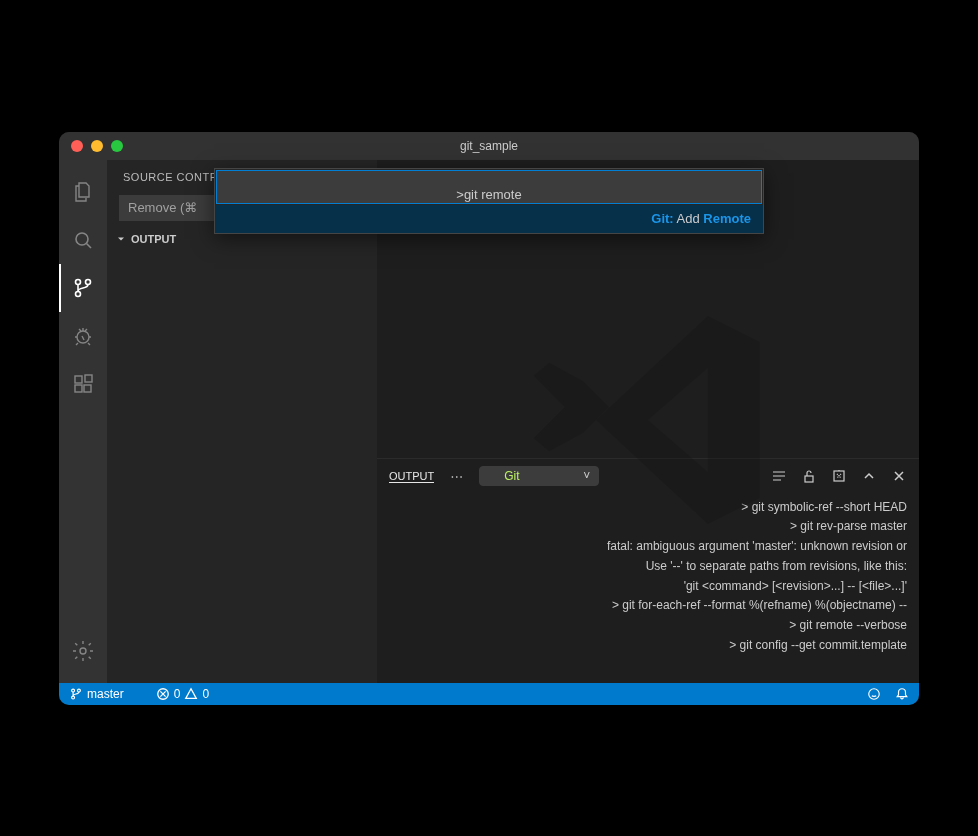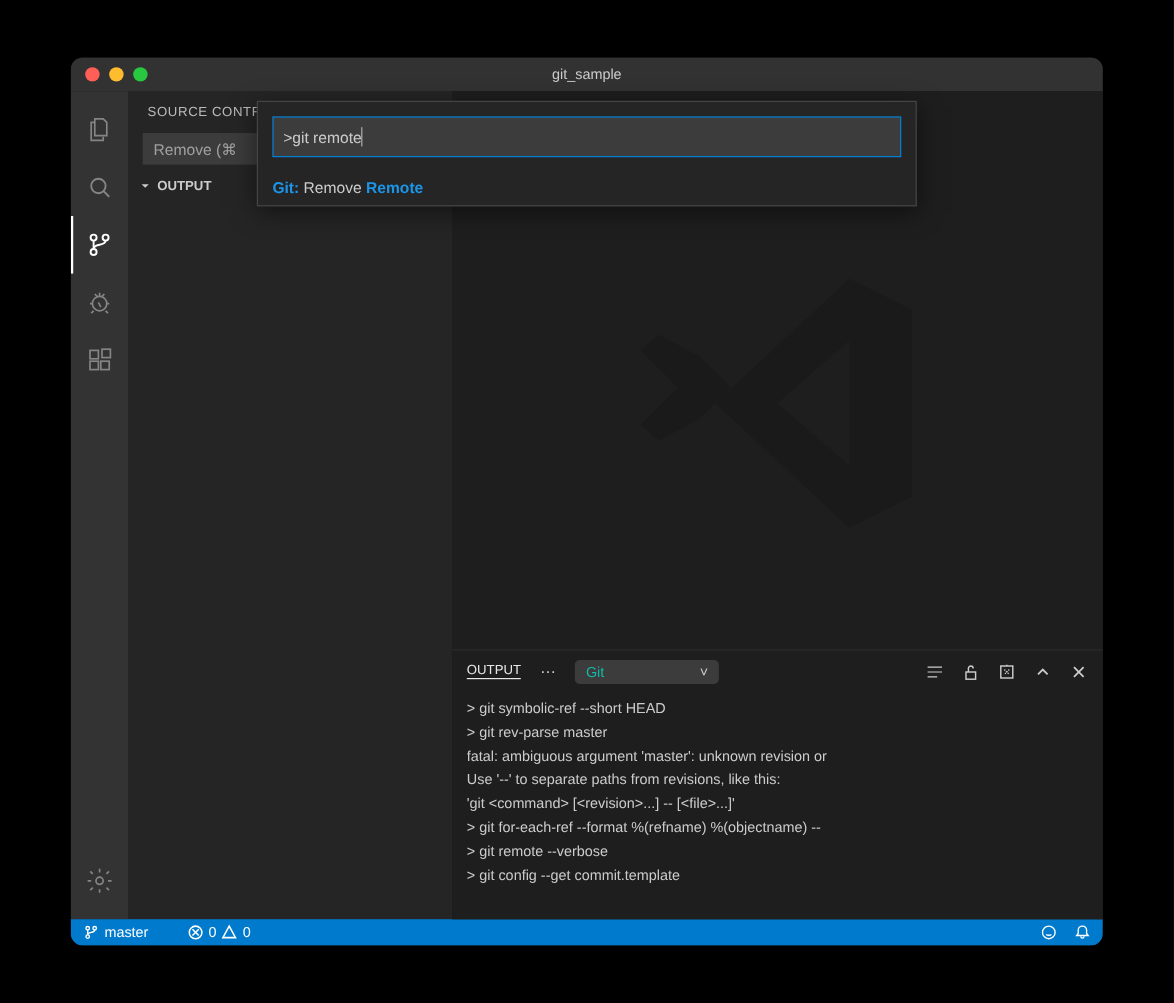--- a/index.html
+++ b/index.html
@@ -8,28 +8,29 @@
   font-family: -apple-system, BlinkMacSystemFont, "Segoe UI", sans-serif;
   font-size: 13px;
   color: #ccc;
   display: flex;
   align-items: center;
   justify-content: center;
   height: 100vh;
 }
 .window {
   width: 860px;
-  height: 740px;
+  height: 573px;
   background: #1e1e1e;
   border-radius: 10px;
   overflow: hidden;
   box-shadow: 0 20px 60px rgba(0,0,0,0.5);
   display: flex;
   flex-direction: column;
   position: relative;
+  text-align: right;
 }
 .titlebar {
   height: 28px;
   background: #323233;
   display: flex;
   align-items: center;
   padding: 0 12px;
   position: relative;
   flex-shrink: 0;
 }
@@ -154,23 +155,23 @@
   font-size: 11px;
   color: #e7e7e7;
   padding-bottom: 0;
   border-bottom: 1px solid #e7e7e7;
 }
 .panel-more { color: #ccc; cursor: pointer; }
 .panel-select {
   background: #3c3c3c;
   border: 1px solid #3c3c3c;
   border-radius: 4px;
-  padding: 2px 24px 2px 8px;
+  padding: 2px 24px 2px 24px;
   font-size: 12px;
-  color: #14b8a6;
+  color: #bef264;
   position: relative;
   width: 120px;
   display: flex;
   align-items: center;
 }
 .panel-select::after {
   content: '˅';
   position: absolute;
   right: 8px;
   color: #ccc;
@@ -206,29 +207,30 @@
   position: absolute;
   top: 36px;
   left: 155px;
   width: 550px;
   background: #252526;
   border: 1px solid #454545;
   box-shadow: 0 5px 20px rgba(0,0,0,0.5);
   z-index: 100;
 }
 .palette-input {
-  margin: 12px;
+  margin: 1px;
   background: #3c3c3c;
   border: 1px solid #007fd4;
   height: 26px;
   padding: 16px 8px;
   color: #ccc;
   display: flex;
   align-items: center;
   font-size: 13px;
+  flex-direction: column;
 }
 .palette-input .cursor {
   width: 1px;
   height: 16px;
   background: #aeafad;
   display: inline-block;
 }
 .palette-list {}
 .palette-item {
   padding: 4px 12px;
@@ -404,17 +406,17 @@
         </span>
     </div>
   </div>
 
   <div class="palette">
     <div class="palette-input">
       <span>&gt;git remote</span>
         <span class="cursor"></span>
     </div>
     <div class="palette-list" id="palette-list">
-        <div class="palette-item"><span class="prefix">Git:</span><span> Remove </span><span class="hl">Remote</span><span></span></div>
+        <div class="palette-item selected"><span class="prefix">Git:</span><span> Add </span><span class="hl">Remote</span><span></span></div>
       </div>
   </div>
 
 </div>
 
 </body></html>

